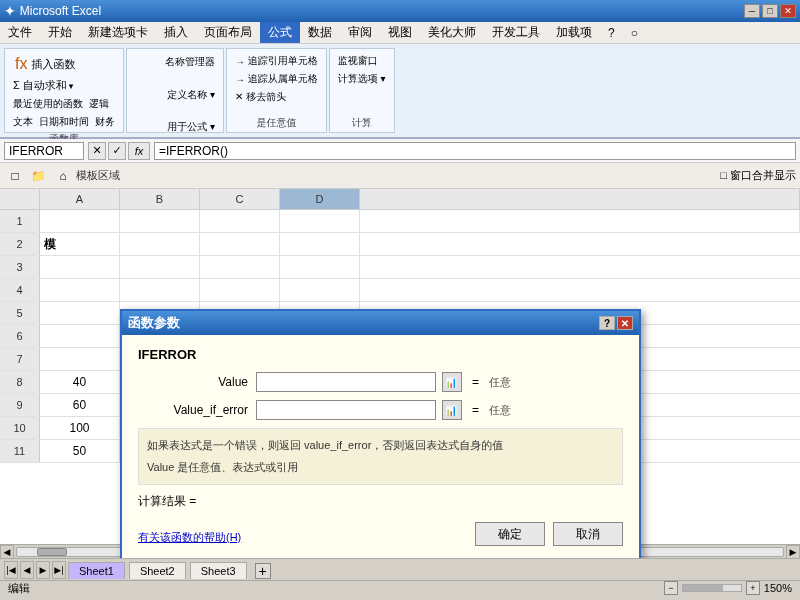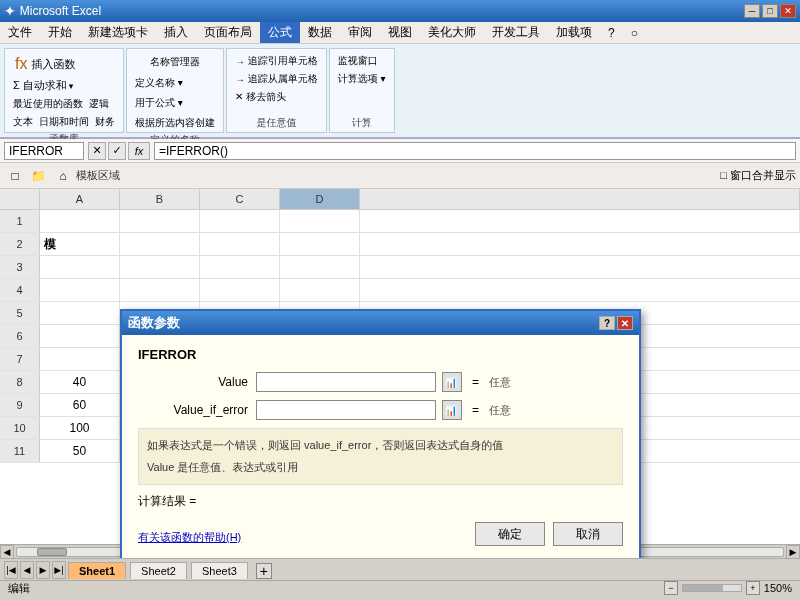--- a/index.html
+++ b/index.html
@@ -40,21 +40,21 @@
     .corner-cell { width: 40px; min-width: 40px; height: 20px; border-right: 1px solid #ccc; background: #e8e8e8; }
     .col-header { width: 80px; min-width: 80px; height: 20px; border-right: 1px solid #ccc; text-align: center; line-height: 20px; font-size: 11px; color: #333; background: #e8e8e8; }
     .col-header.highlighted { background: #9db8d2; }
 
     .sheet-row { display: flex; border-bottom: 1px solid #e0e0e0; }
     .row-num { width: 40px; min-width: 40px; height: 22px; background: #e8e8e8; border-right: 1px solid #ccc; text-align: center; line-height: 22px; font-size: 11px; color: #333; }
     .cell { width: 80px; min-width: 80px; height: 22px; border-right: 1px solid #e0e0e0; padding: 0 4px; line-height: 22px; font-size: 12px; overflow: hidden; }
     .cell.bold { font-weight: bold; }
     .cell.center { text-align: center; }
     .sheet-tab { padding: 2px 10px; background: #f0ede8; border: 1px solid #aaa; border-bottom: none; font-size: 11px; cursor: pointer; margin-right: 2px; }
-    .sheet-tab.active { background: #fdba74; font-weight: bold; }
+    .sheet-tab.active { background: #c4b5fd; font-weight: normal; }
     .sheet-tab-btn { width: 16px; height: 16px; border: 1px solid #888; background: #e0ddd8; font-size: 10px; cursor: pointer; display: flex; align-items: center; justify-content: center; }
     .tab-add { font-size: 14px; }
 
     
     .status-bar { background: #d4d0c8; height: 20px; display: flex; align-items: flex-start; padding: 0 8px; border-top: 1px solid #aaa; justify-content: space-between; }
     .status-left { display: flex; gap: 8px; align-items: center; font-size: 11px; }
     .status-right { display: flex; gap: 8px; align-items: center; font-size: 11px; }
 
     
     .dialog-overlay { position: absolute; top: 0; left: 0; width: 100%; height: 100%; z-index: 100; }
@@ -138,21 +138,21 @@
         <div style="display:flex; gap:2px;">
           <div class="ribbon-small-btn" style="font-size:10px;">文本</div>
           <div class="ribbon-small-btn" style="font-size:10px;">日期和时间</div>
           <div class="ribbon-small-btn" style="font-size:10px;">财务</div>
         </div>
       </div>
       <div class="ribbon-group-label">函数库</div>
     </div>
 
     <div class="ribbon-group">
-      <div style="display:flex; flex-direction:column; gap:4px;">
+      <div style="display:flex; flex-direction:column; gap:16px;align-items:flex-end;">
         <div class="ribbon-btn" style="font-size:10px;">名称管理器</div>
         <div class="ribbon-small-btn" style="font-size:10px;">定义名称 ▾</div>
         <div class="ribbon-small-btn" style="font-size:10px;">用于公式 ▾</div>
         <div class="ribbon-small-btn" style="font-size:10px;">根据所选内容创建</div>
       </div>
       <div class="ribbon-group-label">定义的名称</div>
     </div>
 
     <div class="ribbon-group">
       <div style="display:flex; flex-direction:column; gap:2px;">

